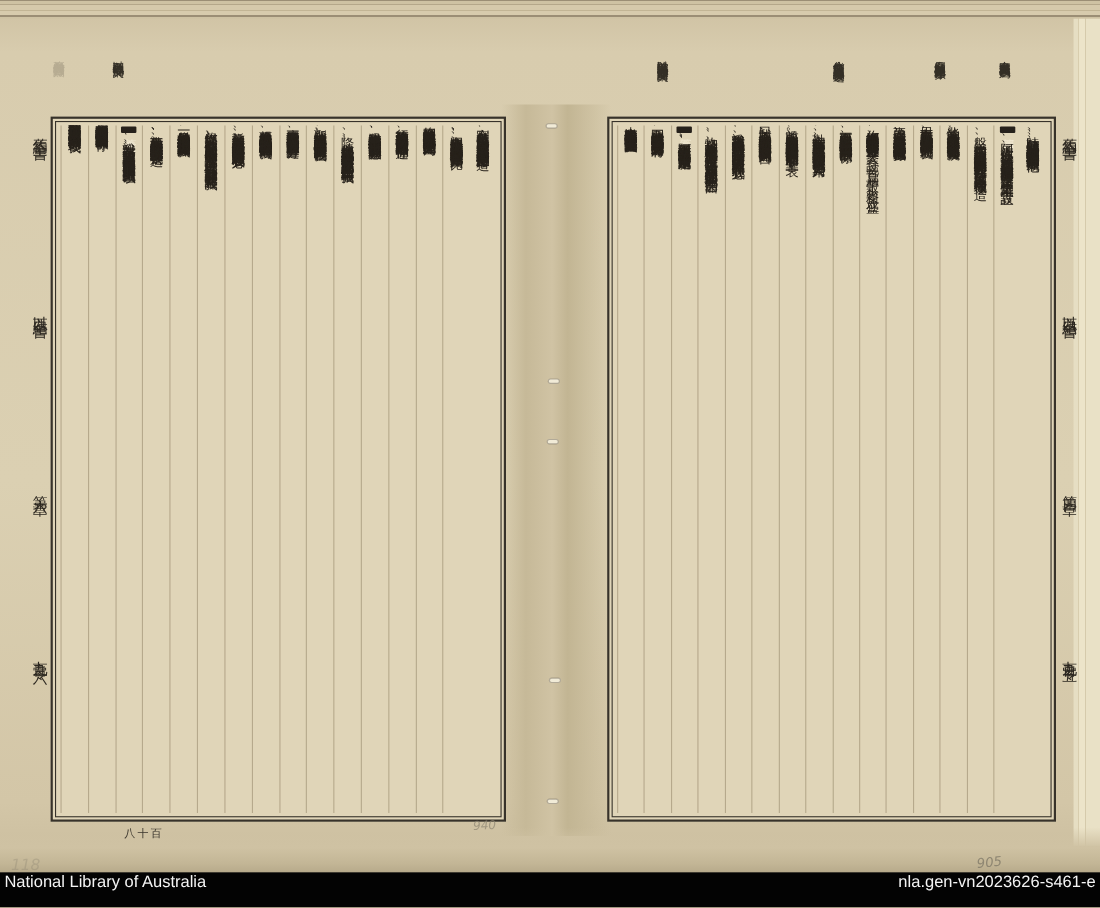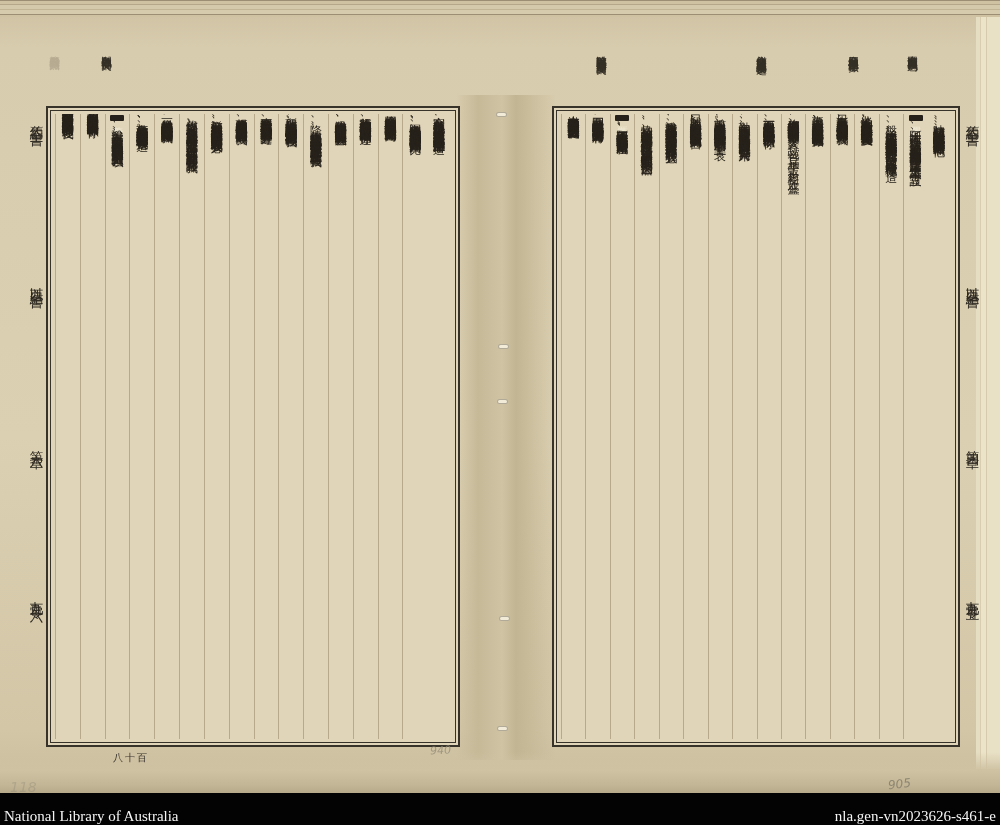--- a/index.html
+++ b/index.html
@@ -50,22 +50,22 @@
   .leaf-label { position:absolute; left:113px; top:751px; font-size:10px;
     letter-spacing:2px; color:#3a352c;font-family:Liberation Mono, monospace; }
   .pencil { position:absolute; font-family:"DejaVu Sans", sans-serif; font-style:italic;
     color:#8e8672; }
   .pencil-905 { left:888px; top:777px; font-size:12px; transform:rotate(-6deg); }
   .pencil-940 { left:430px; top:744px; font-size:11px; opacity:.7; transform:rotate(-3deg); }
   .pencil-118 { left:10px;  top:779px; font-size:14px; opacity:.35; }
 
   
   .footer { position:absolute; left:0; top:793px; width:1000px; height:32px;
-    background:#030303; color:#f4f4f4; font-family:Liberation Serif, serif;
-    font-size:15px; display:flex; align-items:flex-end; justify-content:space-between;
+    background:#030303; color:#f4f4f4; font-family:Liberation Sans, sans-serif;
+    font-size:15px; display:flex; align-items:flex-start; justify-content:space-between;
     padding:0 4px; }
 </style>
 </head>
 <body>
 
 <div class="scan-surface"></div>
 <div class="edge-top"></div>
 <div class="edge-left"></div>
 <div class="edge-right"></div>
 <div class="gutter"></div>

